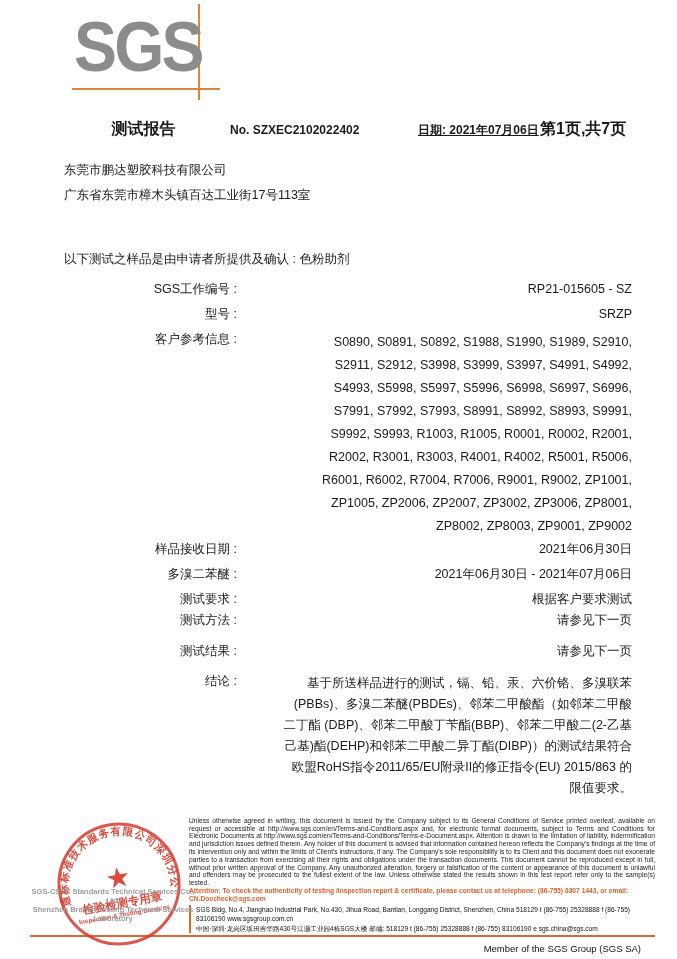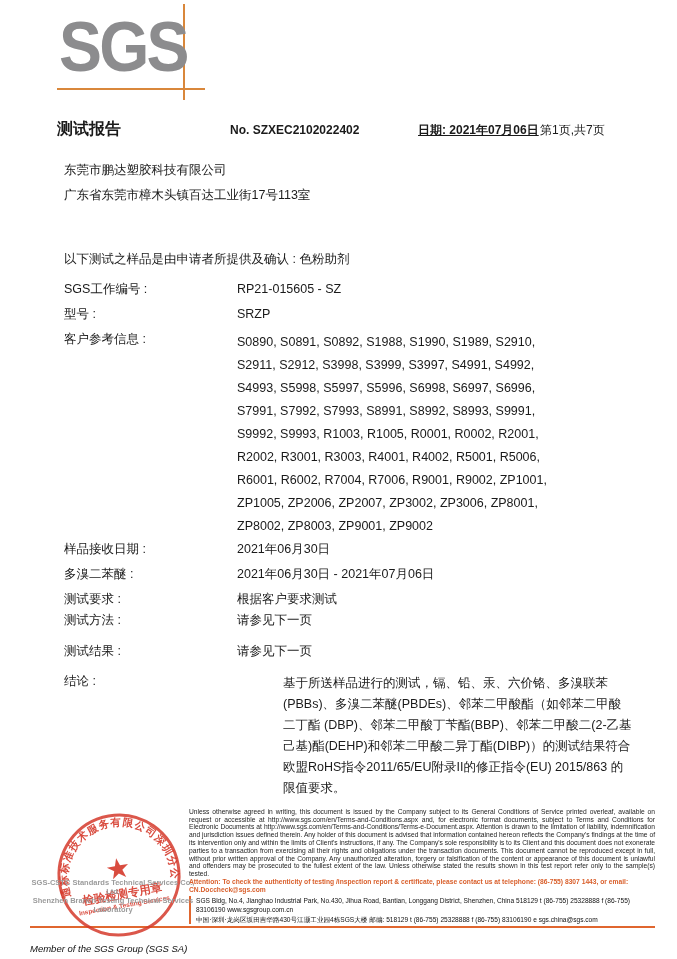--- a/index.html
+++ b/index.html
@@ -2,39 +2,39 @@
 <html><head>
 <meta charset="utf-8">
 <style>
   html,body{margin:0;padding:0;background:#e8e8e8;}
   .page{
     position:relative;width:677px;height:959px;background:#ffffff;
     font-family:"Liberation Sans","DejaVu Sans",sans-serif;color:#1a1a1a;
     overflow:hidden;margin:0 auto;
   }
   
-  .logo-zone{position:absolute;top:26px;left:57px;width:160px;height:80px;}
+  .logo-zone{position:absolute;top:26px;left:72px;width:160px;height:80px;}
   .logo-text{
     position:absolute;top:-14px;left:2px;font-weight:bold;font-size:70px;line-height:1;
     color:#8c8c8e;letter-spacing:-3px;transform:scaleX(.92);transform-origin:left;
   }
   .logo-hline{position:absolute;top:62px;left:0;width:148px;height:2px;background:#d9873b;}
   .logo-vline{position:absolute;top:-22px;left:126px;width:2px;height:96px;background:#d9873b;}
   
   .header-row{position:absolute;top:119px;left:57px;width:585px;display:flex;align-items:baseline;}
-  .report-title{width:173px;font-size:16px;font-weight:bold;}
+  .report-title{width:173px;font-size:16px;font-weight:bold;text-align:center;}
   .report-no{width:188px;font-size:12px;font-weight:bold;}
   .report-date{width:122px;font-size:12px;font-weight:bold;text-decoration:underline;}
-  .report-page{font-size:12px;font-weight:normal;}
+  .report-page{font-size:16px;font-weight:bold;}
   
   .content{position:absolute;top:160px;left:64px;width:568px;font-size:12.5px;line-height:16px;}
   .applicant-name{margin:2px 0 9px;}
   .applicant-address{margin:0 0 48px;}
   .sample-statement{margin:0 0 14px;}
-  .field-row{display:flex;margin-bottom:9px;}
+  .field-row{display:flex;margin-bottom:9px;text-align:right;}
   .field-label{width:173px;flex-shrink:0;}
   .field-value{flex:1;}
   .ref-lines{margin-bottom:3px;}
   .ref-line{line-height:23px;}
   .conclusion-row{margin-top:14px;gap:46px;}
   .conclusion-text{line-height:21px;width:442px;}
   .spacer6{height:6px;}
   
   .footer{position:absolute;left:30px;right:22px;bottom:5px;}
   .footer-cols{display:flex;align-items:flex-start;}
@@ -45,21 +45,21 @@
     color:#9b9b9b;font-size:7.5px;line-height:9px;font-weight:bold;
   }
   .legal-zone{flex:1;padding-left:3px;}
   .legal-text{margin:0;font-size:6.7px;line-height:7.8px;text-align:justify;color:#1c1c1c;}
   .attention-text{margin:0;font-size:6.7px;line-height:7.8px;font-weight:bold;color:#d95f2b;}
   .address-block{
     margin-top:2px;border-left:2px solid #e0662f;padding-left:5px;
     font-size:6.6px;line-height:9.5px;color:#111;
   }
   .footer-rule{height:2px;background:#e0662f;margin-top:2px;}
-  .member-line{text-align:left;font-size:9.5px;padding:15px 14px 0 0;color:#111;font-style:italic;}
+  .member-line{text-align:right;font-size:9.5px;padding:6px 14px 0 0;color:#111;}
 </style>
 </head>
 <body>
 
 <div class="page">
 
   <div class="logo-zone">
     <div class="logo-hline"></div>
     <div class="logo-vline"></div>
     <div class="logo-text">SGS</div>

